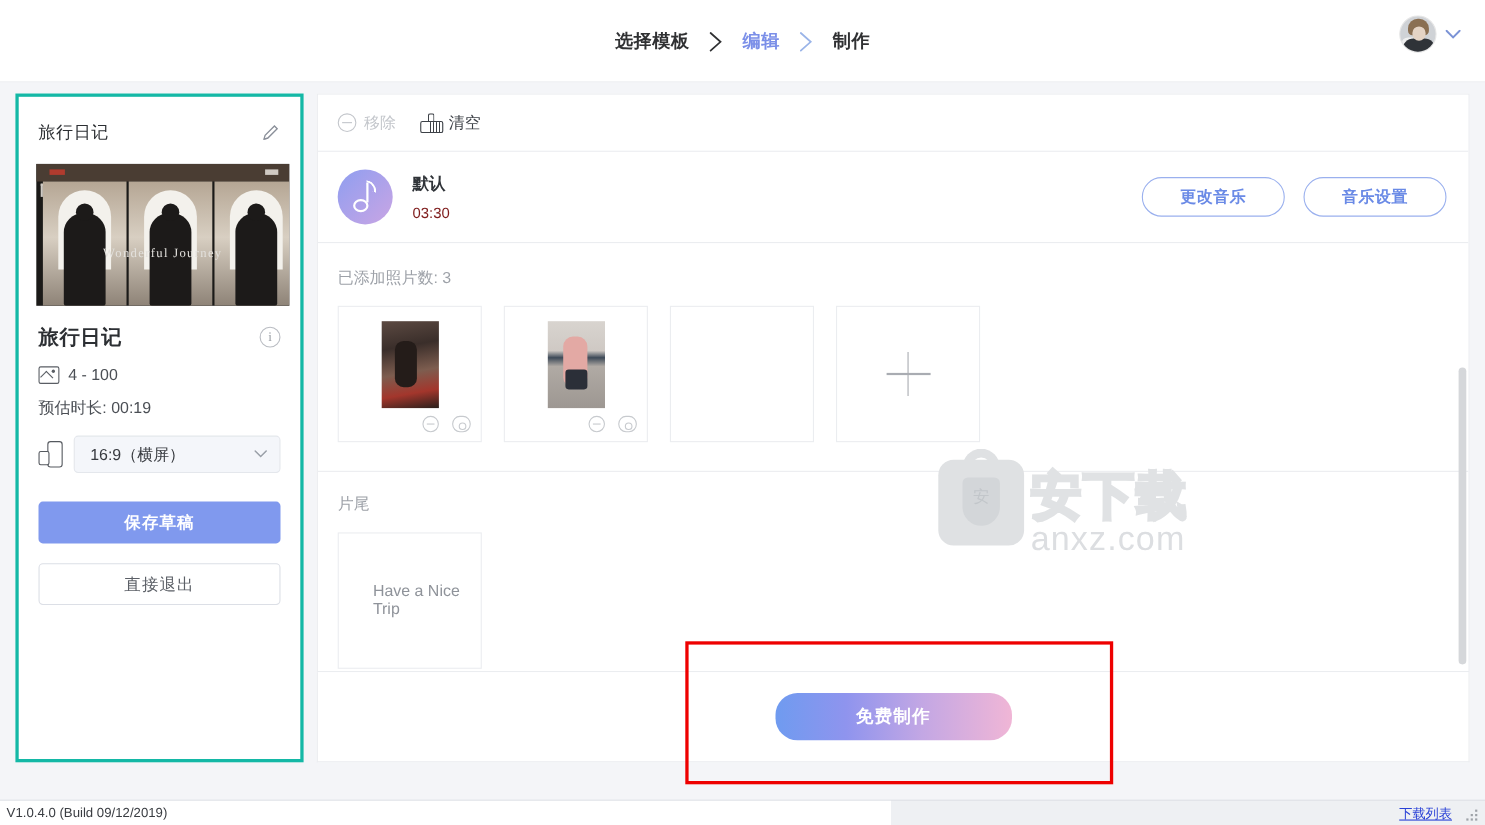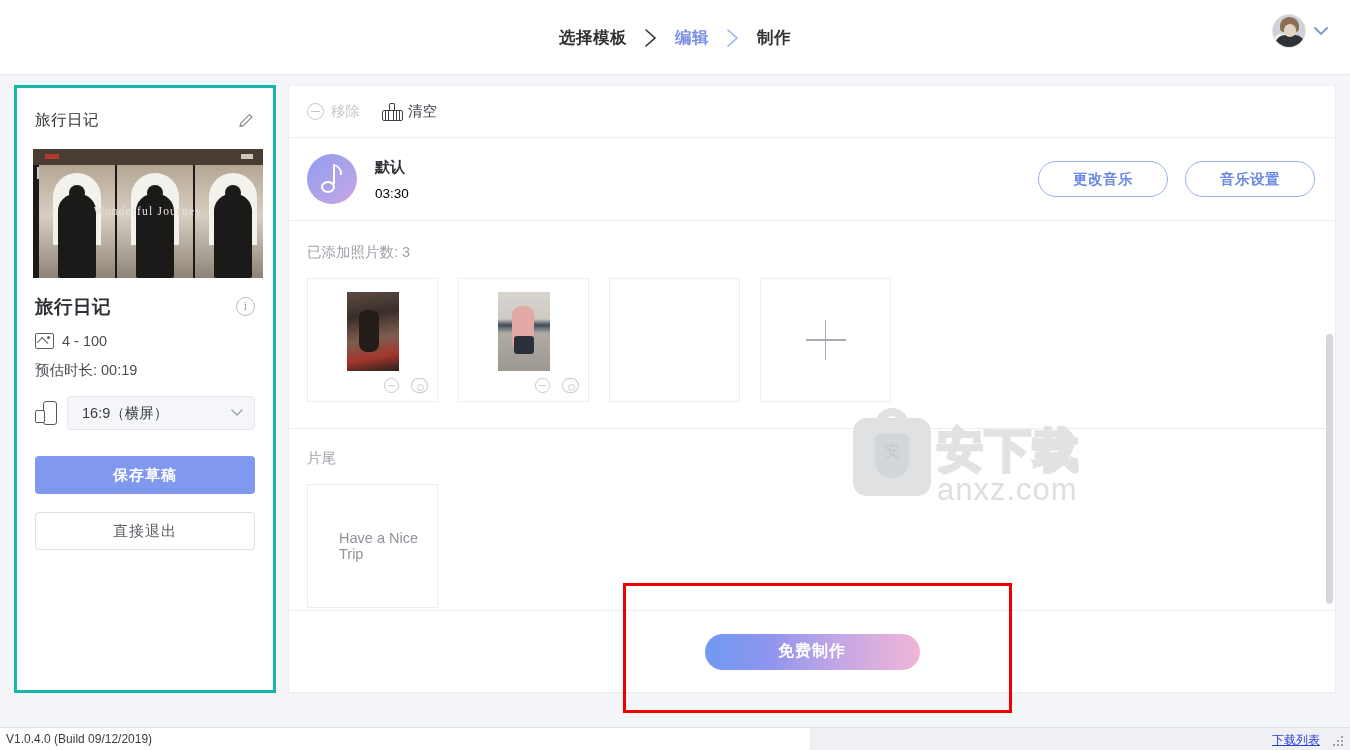--- a/index.html
+++ b/index.html
@@ -112,21 +112,21 @@
   .thumb .fig {
     position:absolute; bottom:0; width:38px; height:84px;
     background:#1c1a19; border-radius: 17px 17px 2px 2px;
     z-index: 3;
   }
   .thumb .fig::before {
     content:""; position:absolute; left:11px; top:-9px; width:16px;height:16px;
     background:#1c1a19; border-radius:50%;
   }
   .thumb .cap {
-    position:absolute; left:0; top:56px; width:230px; text-align:center;
+    position:absolute; left:0; top:76px; width:230px; text-align:center;
     color:#e3e1dd; font-size:11.5px; letter-spacing:1.2px; z-index:5;
     font-family: "Liberation Serif", serif;
   }
 
   .meta { padding: 16px 18px 0 18px; }
   .meta-title-row { display:flex; align-items:center; justify-content:space-between; }
   .meta-title { font-size: 18.5px; font-weight: bold; color:#2c2f33; letter-spacing:0.5px;}
   .info-circ {
     width: 19px; height: 19px; border: 1.4px solid #b9bcc2; border-radius: 50%;
     color:#9a9ea5; font-size:12px; font-family:"Liberation Serif",serif;
@@ -195,21 +195,21 @@
     background: linear-gradient(135deg, #8f9ef0, #c9a5e4);
     position: relative; flex: none;
   }
   .note-head { position:absolute; left:14px; top:27px; width:14px;height:12px;
     border:2px solid #fff; border-radius:50%; }
   .note-stem { position:absolute; left:26px; top:12px; width:2px;height:18px; background:#fff; }
   .note-flag { position:absolute; left:26px; top:11px; width:9px;height:9px;
     border-top:2px solid #fff; border-right:2px solid #fff; border-radius:0 7px 0 0; transform: skewY(18deg);}
   .music-meta { margin-left: 18px; }
   .music-name { font-size: 15px; font-weight: bold; color:#2f3338; }
-  .music-time { font-size: 13.5px; color:#000000; margin-top: 9px; }
+  .music-time { font-size: 13.5px; color:#7f1d1d; margin-top: 9px; }
   .music-btns { margin-left:auto; display:flex; gap:17px; }
   .obtn {
     width: 130px; height: 36px; border:1px solid #9ab0ee; border-radius: 19px;
     color:#6a8ae6; font-size:14.5px; font-weight:bold; letter-spacing:0.5px;
     display:flex; align-items:center; justify-content:center; cursor:pointer;
     background:#fff;
   }
 
   .photos-sec { padding: 22px 0 0 18px; position: relative; }
   .sec-label { font-size: 14.5px; color:#9da1a8; }
@@ -262,21 +262,21 @@
   .wm .en{position:absolute;left:84px;top:56px;font-size:31px;color:#dcdee1;letter-spacing:1px;}
 
   
   .bottombar {
     position:absolute; left: 288px; top: 611px;
     width: 1048px; height: 82px;
     background:#ffffff; border:1px solid #ebedf0; border-top:none;
     display:flex; align-items:center; justify-content:center;
   }
   .make-btn {
-    width: 215px; height: 36px; border-radius: 20px;
+    width: 215px; height: 43px; border-radius: 20px;
     background: linear-gradient(90deg, #6f9bf0 0%, #8f94ee 30%, #c3a7e4 62%, #f0b6d6 100%);
     color: #fff; font-size: 16px; font-weight: bold; letter-spacing: 1px;
     display:flex; align-items:center; justify-content:center; cursor:pointer;
   }
   .redbox {
     position:absolute; left: 623px; top: 583px;
     width: 389px; height: 130px;
     border: 3px solid #ee0000; pointer-events:none;
   }
 

